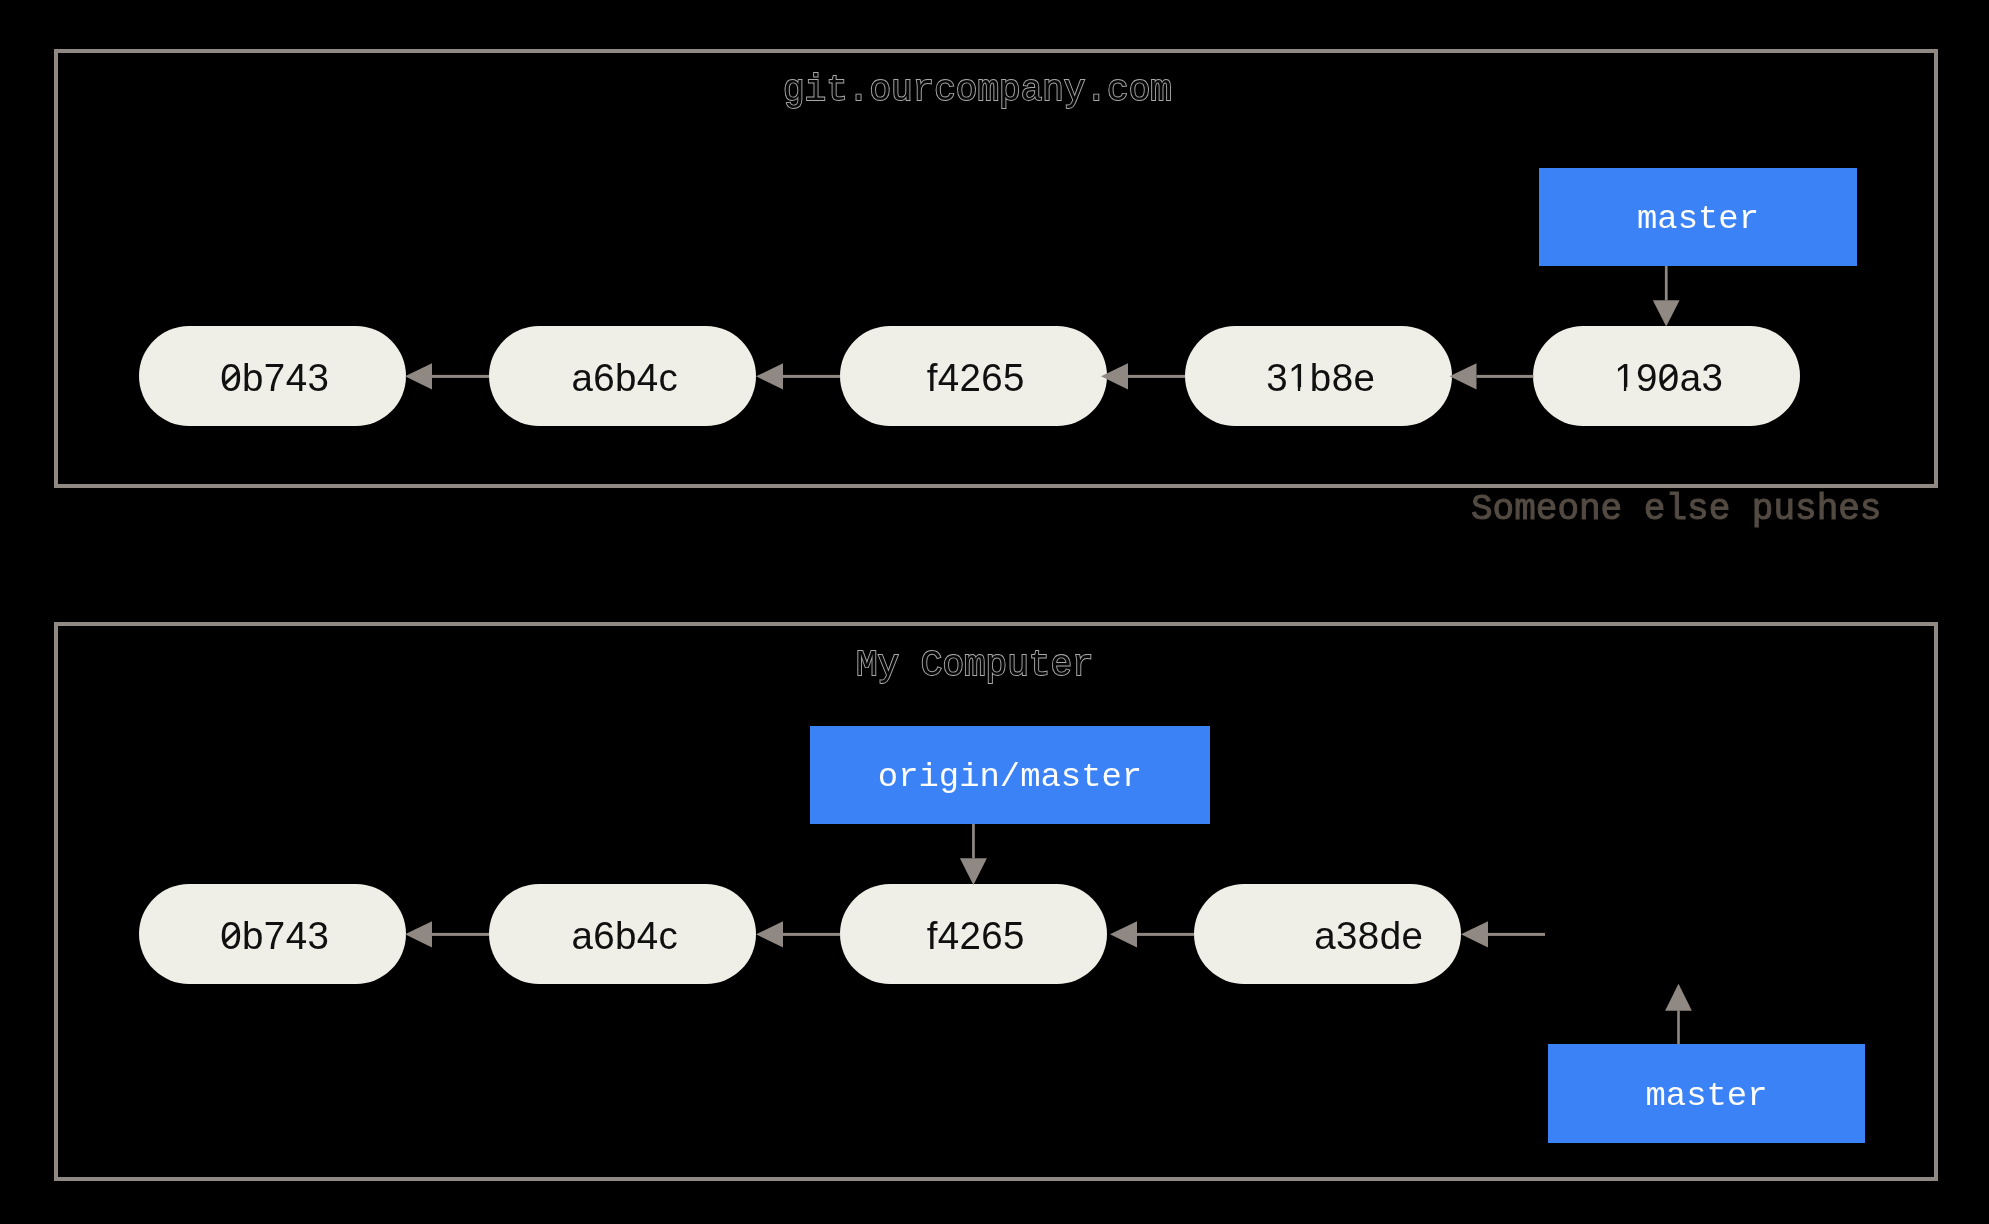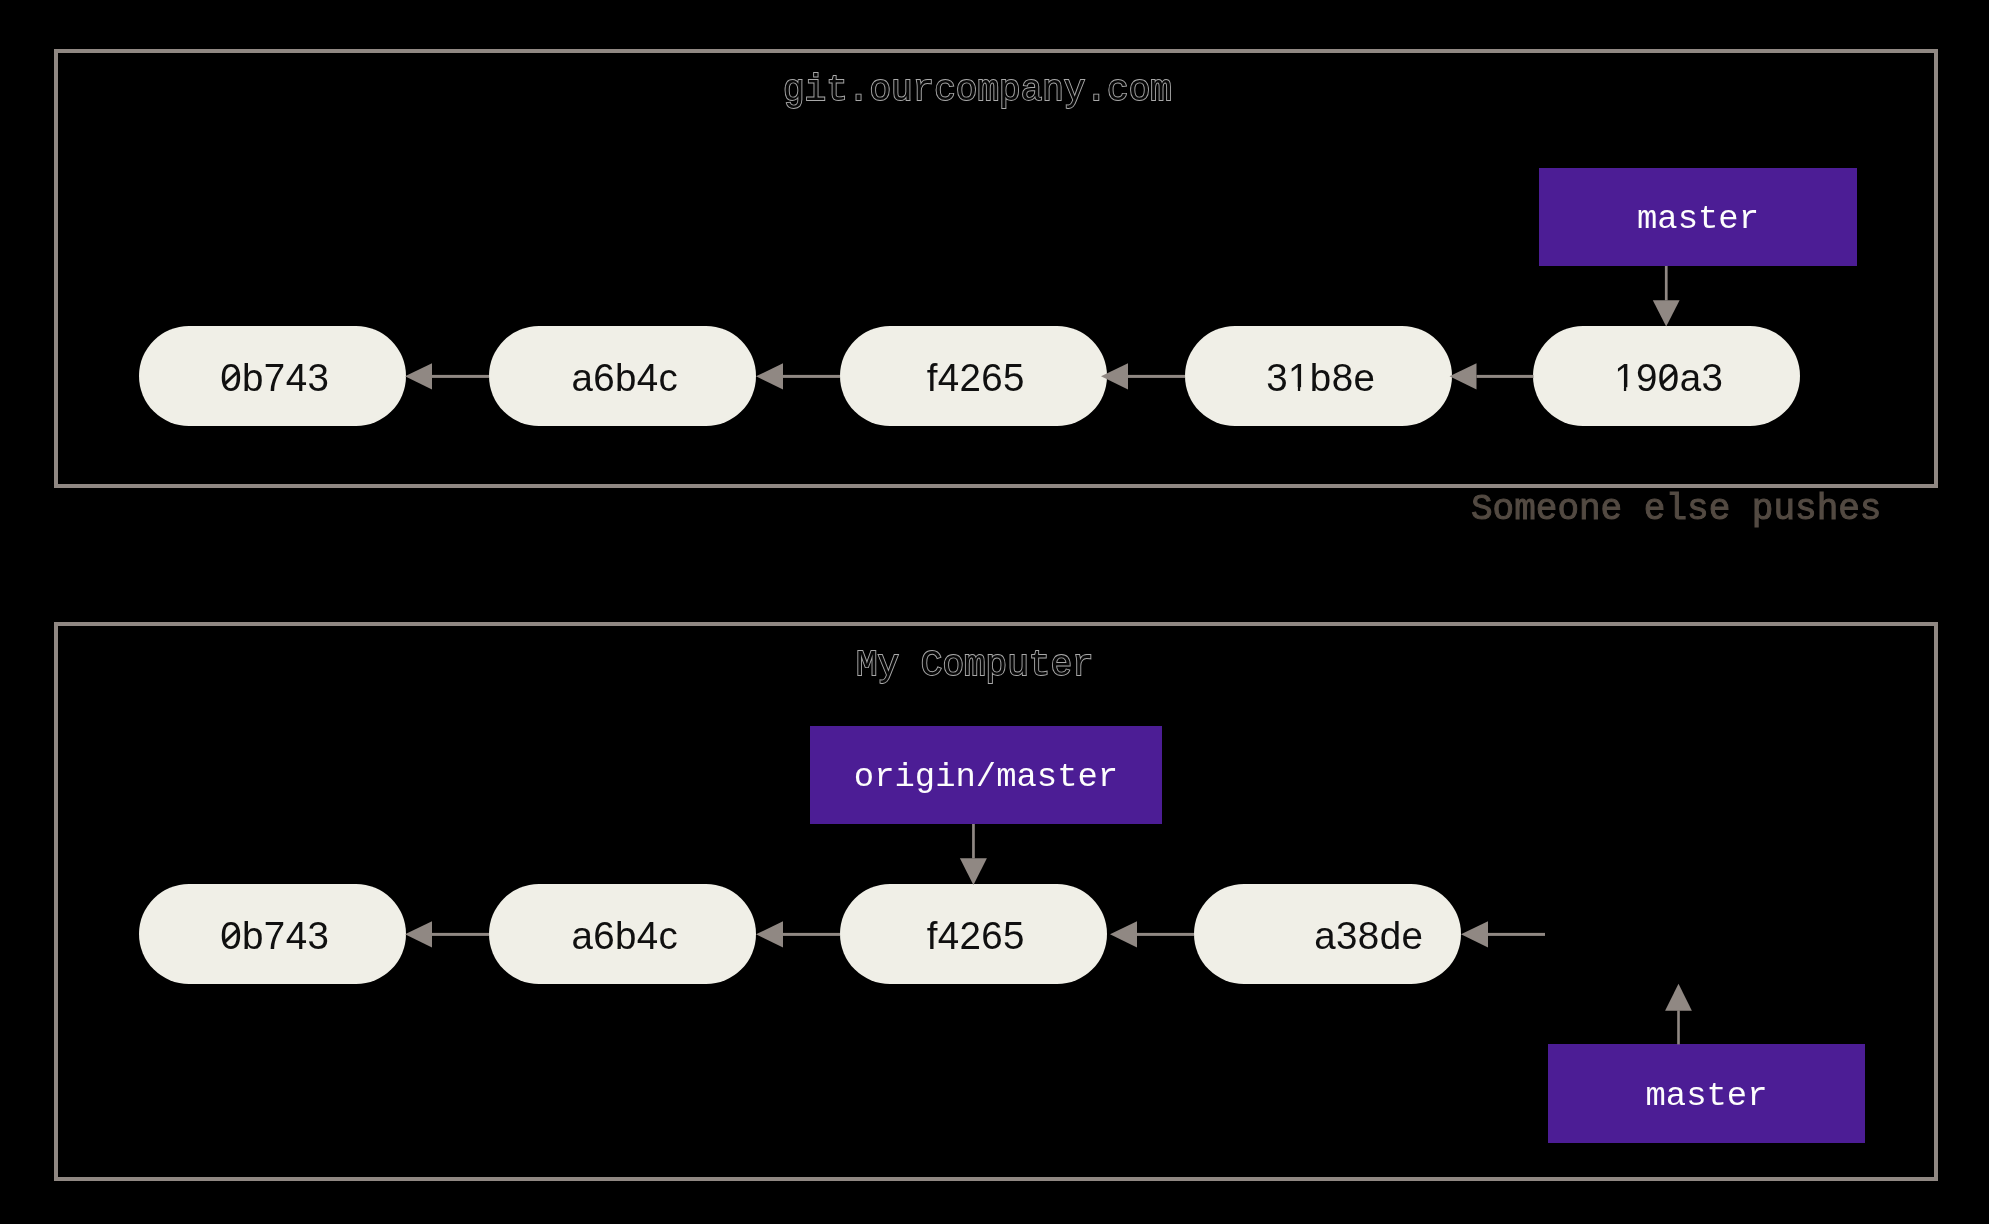--- a/index.html
+++ b/index.html
@@ -64,21 +64,21 @@
     font-size: 38.5px;
     line-height: 38.5px;
     letter-spacing: 0.35px;
     color: #101010;
     white-space: pre;
     transform: translateZ(0);
   }
   .ref {
     position: absolute;
     box-sizing: border-box;
-    background: #4c1d95;
+    background: #3b82f6;
     padding-left: 28px;
   }
   .ref .lbl {
     position: absolute;
     left: 0;
     width: 100%;
     text-align: center;
     font-family: "Liberation Mono", monospace;
     font-size: 33.9px;
     line-height: 33.9px;
@@ -134,21 +134,21 @@
   <div class="commit" style="left:489px; top:884px; width:267px; height:100px;">
     <div class="lbl" style="top:33px;">a6b4c</div>
   </div>
   <div class="commit" style="left:840px; top:884px; width:267px; height:100px;">
     <div class="lbl" style="top:33px;">f4265</div>
   </div>
   <div class="commit" style="left:1194px; top:884px; width:267px; height:100px;">
     <div class="lbl" style="top:33px;margin-left:39px;">a38de</div>
   </div>
 
-  <div class="ref" style="left:810px; top:726px; width:352px; height:98px;">
+  <div class="ref" style="left:810px; top:726px; width:400px; height:98px;">
     <div class="lbl" style="top:35px;">origin/master</div>
   </div>
   <div class="ref" style="left:1548px; top:1044px; width:317px; height:99px;">
     <div class="lbl" style="top:36px;">master</div>
   </div>
 
   <svg class="arrows" viewBox="0 0 1989 1224" width="1989" height="1224">
     <g fill="#908883" stroke="none">
       <g>
         <rect x="432.0" y="374.9" width="57.0" height="3.0"></rect>

